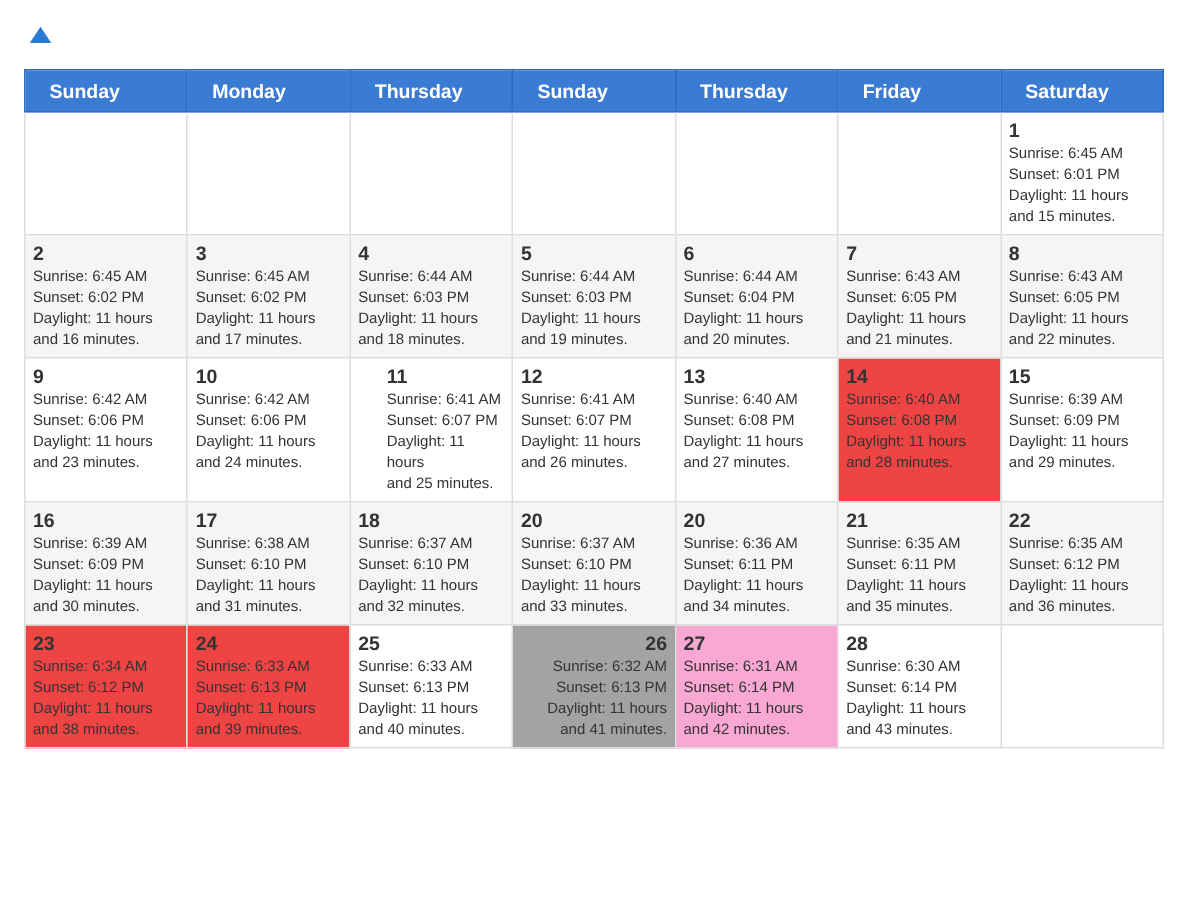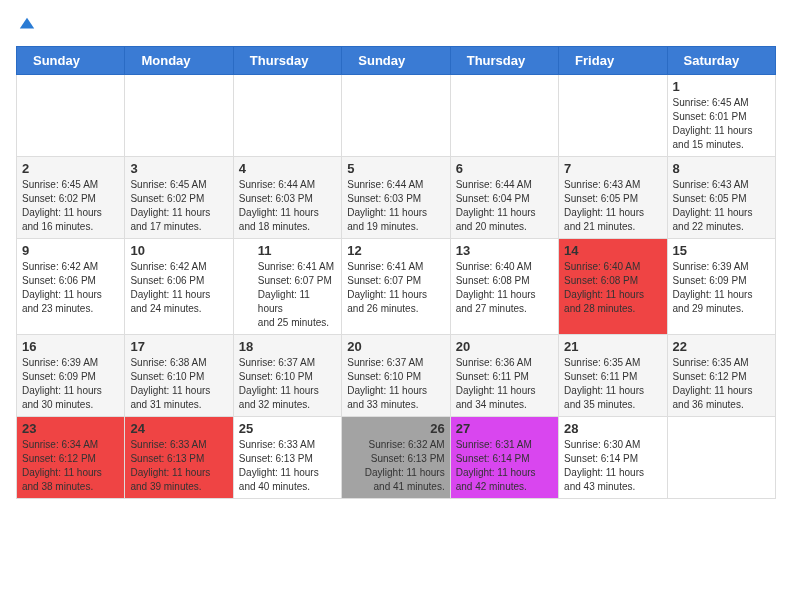--- a/index.html
+++ b/index.html
@@ -243,21 +243,21 @@
 Daylight: 11 hours
 and 39 minutes.</span></td>
         <td style="background: rgb(255, 255, 255);"><span class="day-number">25</span><span class="day-info" style="white-space: pre-line;">Sunrise: 6:33 AM
 Sunset: 6:13 PM
 Daylight: 11 hours
 and 40 minutes.</span></td>
         <td style="background: #a3a3a3; text-align: right;"><span class="day-number">26</span><span class="day-info" style="white-space: pre-line;">Sunrise: 6:32 AM
 Sunset: 6:13 PM
 Daylight: 11 hours
 and 41 minutes.</span></td>
-        <td style="background: #d946ef;"><span class="day-number">27</span><span class="day-info" style="white-space: pre-line;">Sunrise: 6:31 AM
+        <td style="background: #f9a8d4;"><span class="day-number">27</span><span class="day-info" style="white-space: pre-line;">Sunrise: 6:31 AM
 Sunset: 6:14 PM
 Daylight: 11 hours
 and 42 minutes.</span></td>
         <td style="background: rgb(255, 255, 255);"><span class="day-number">28</span><span class="day-info" style="white-space: pre-line;">Sunrise: 6:30 AM
 Sunset: 6:14 PM
 Daylight: 11 hours
 and 43 minutes.</span></td>
         <td class="empty-cell"></td>
       </tr>
     </tbody>

